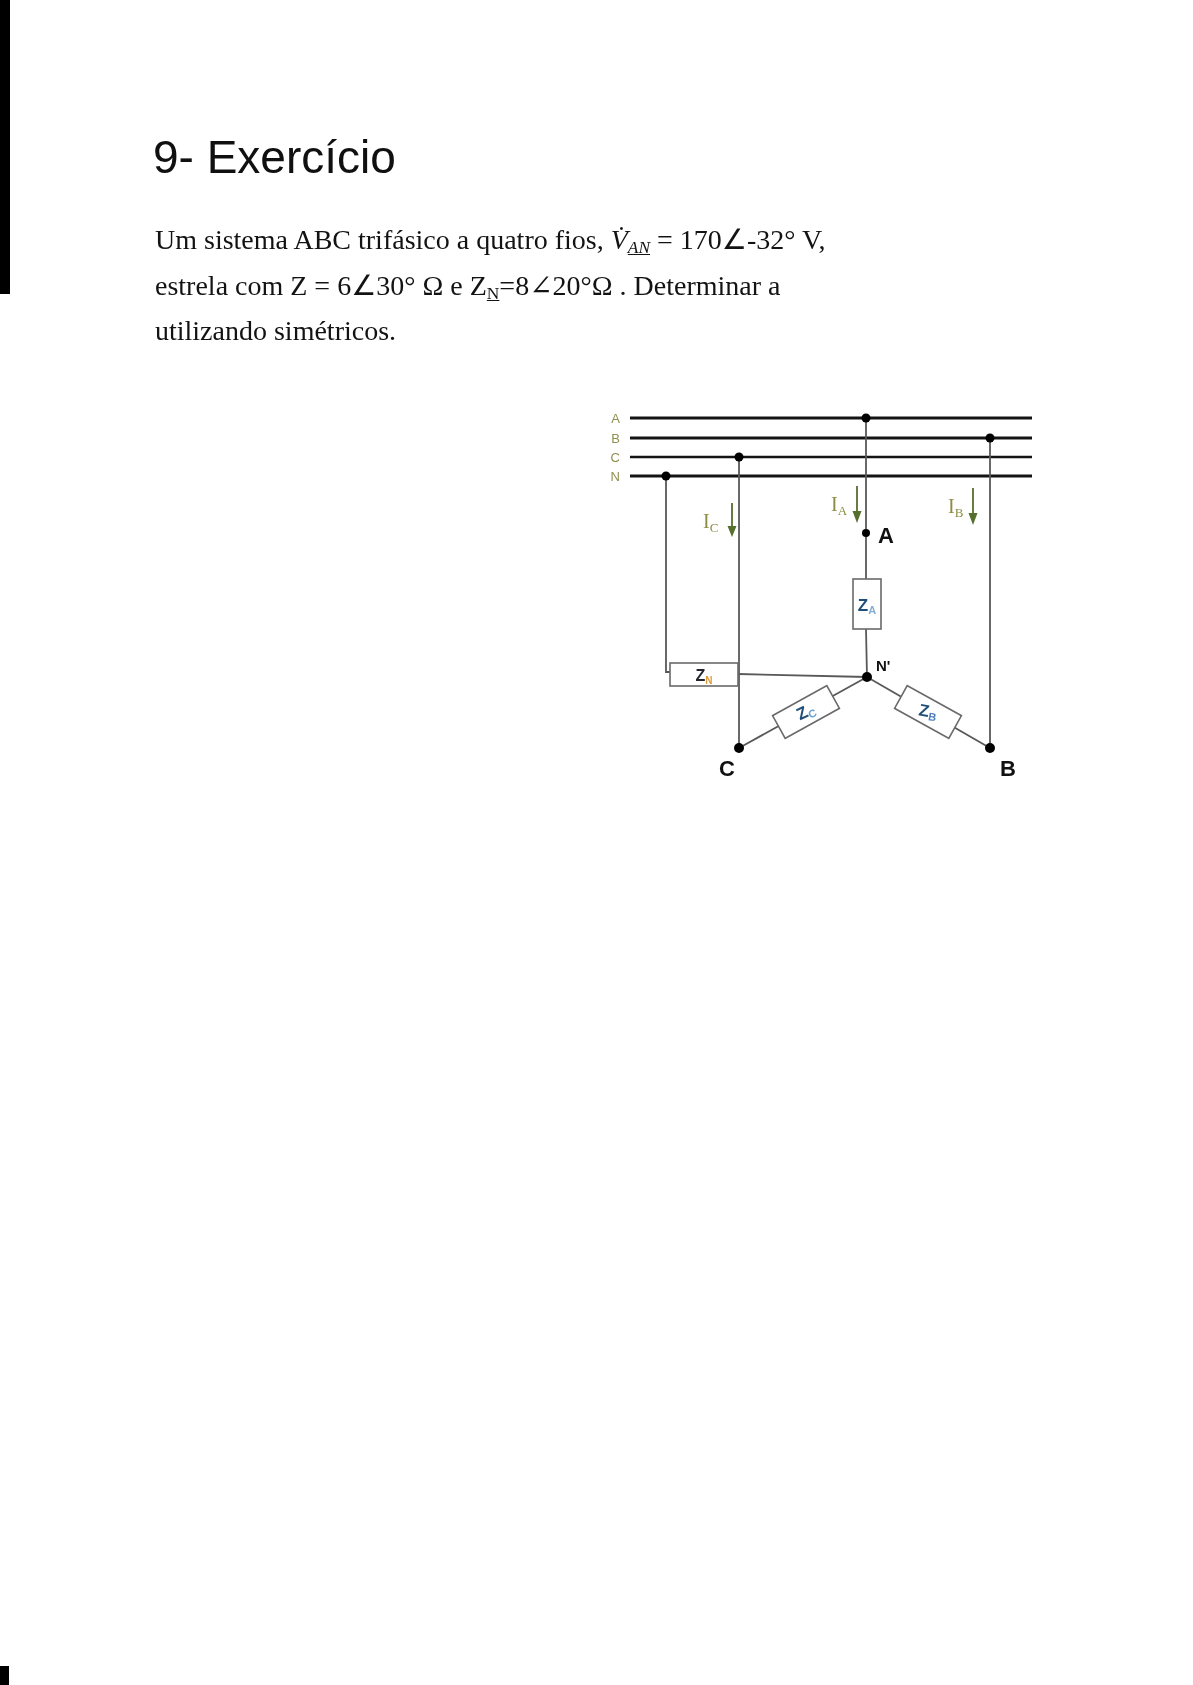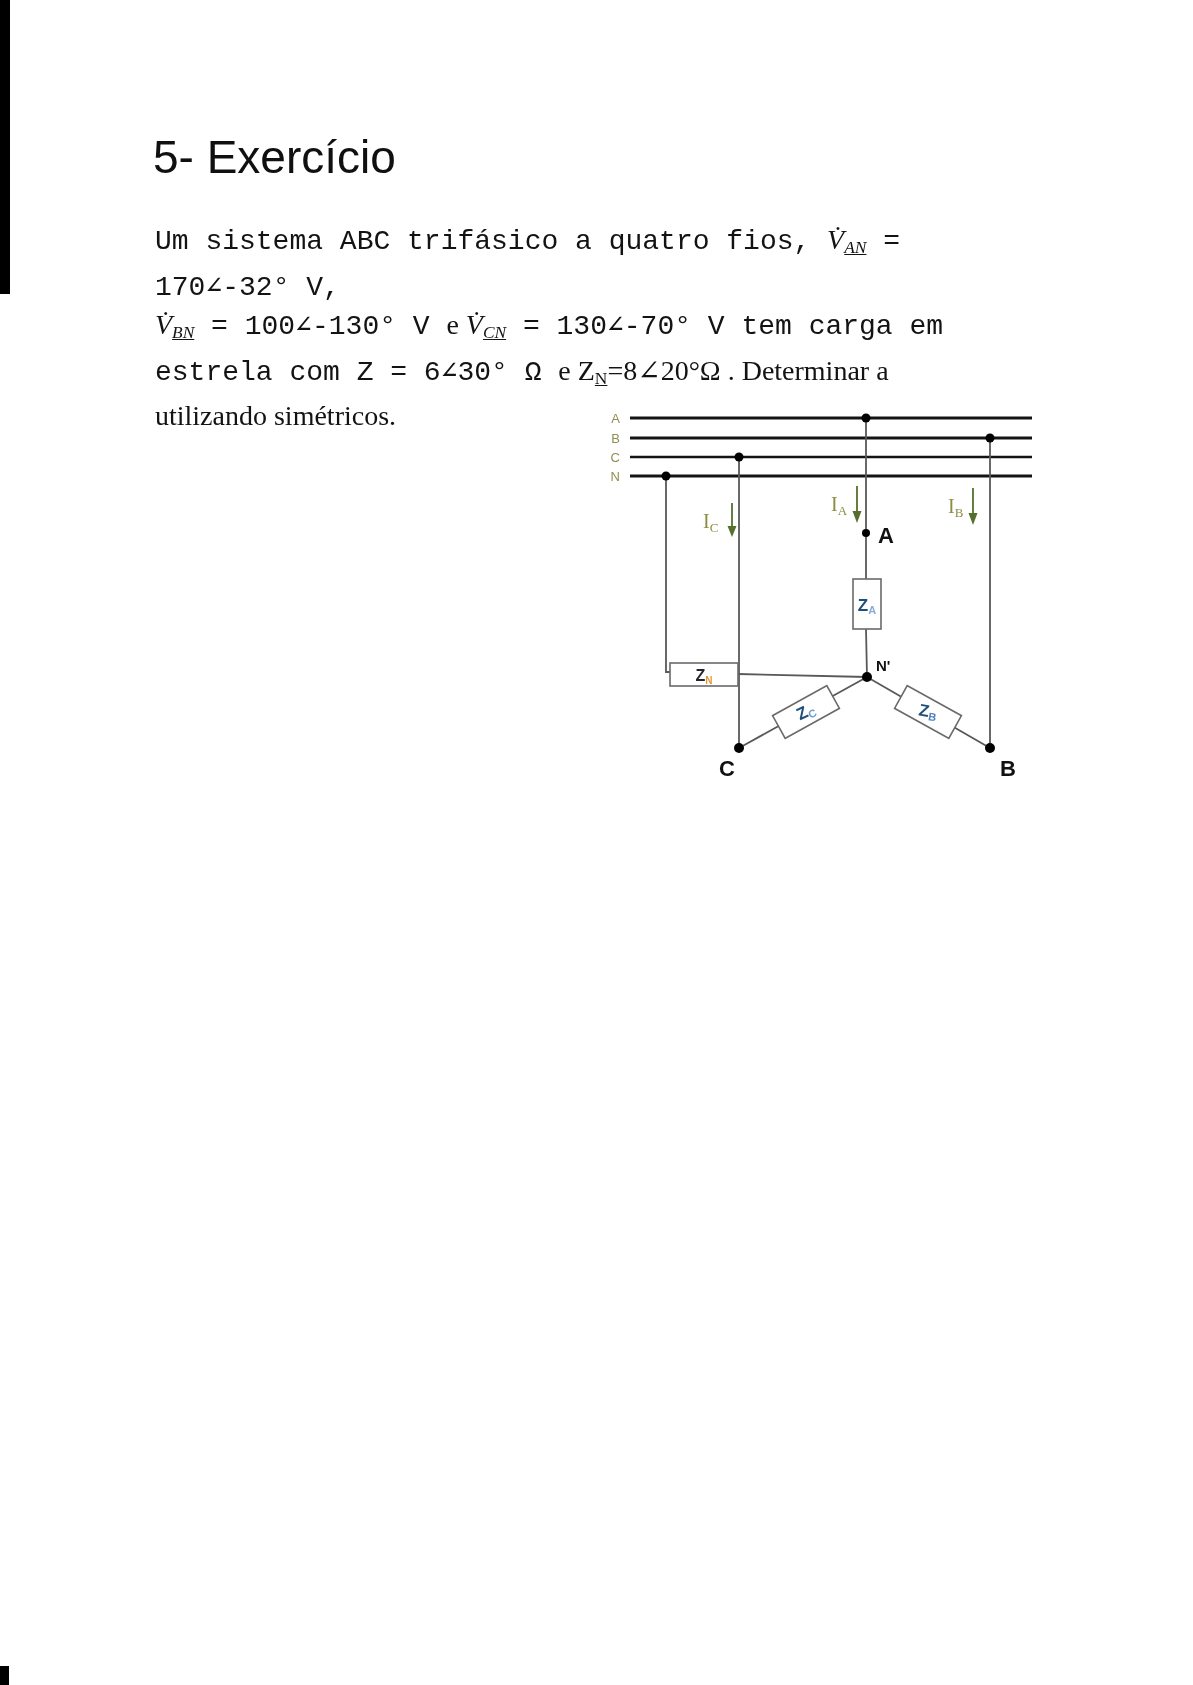--- a/index.html
+++ b/index.html
@@ -17,43 +17,40 @@
 
   .title{
     position:absolute;left:153px;top:130px;
     font-size:46px;font-weight:400;color:#101010;
     font-family:"Liberation Sans","DejaVu Sans",sans-serif;
   }
   .problem{
     position:absolute;left:155px;top:221px;width:830px;
     font-size:28px;line-height:37.5px;color:#131313;
   }
-  .t-sans{font-family:Liberation Mono, monospace;}
+  .t-sans{font-family:Liberation Serif, serif;}
   .t-serif{font-family:"Liberation Serif","DejaVu Serif",serif;}
   .t-mvar{font-family:"Liberation Serif","DejaVu Serif",serif;font-style:italic;}
   .sub{font-size:0.62em;vertical-align:-0.24em;text-decoration:underline;}
 
   .circuit{position:absolute;left:600px;top:400px;width:445px;height:390px;}
 </style>
 </head>
 <body>
 
 <div class="page">
 
   <div class="artifact artifact-top"></div>
   <div class="artifact artifact-bottom"></div>
 
-  <div class="title">5- Exercício</div>
+  <div class="title">9- Exercício</div>
 
   <div class="problem">
     <div>
       <span class="t-sans">Um sistema ABC trifásico a quatro fios, </span><span class="t-mvar">V̇</span><span class="t-mvar sub">AN</span><span class="t-sans"> = 170∠-32° V,</span>
-    </div>
-    <div>
-      <span class="t-mvar">V̇</span><span class="t-mvar sub">BN</span><span class="t-sans"> = 100∠-130° V </span><span class="t-serif">e </span><span class="t-mvar">V̇</span><span class="t-mvar sub">CN</span><span class="t-sans"> = 130∠-70° V tem carga em</span>
     </div>
     <div>
       <span class="t-sans">estrela com Z = 6∠30° Ω </span><span class="t-serif">e Z</span><span class="t-serif sub">N</span><span class="t-serif">=8∠20°Ω . Determinar a</span>
     </div>
     <div class="t-serif">utilizando simétricos.</div>
   </div>
 
   <svg class="circuit" viewBox="600 400 445 390" xmlns="http://www.w3.org/2000/svg">
 
     <text x="620" y="423" text-anchor="end" font-size="13" fill="#8f8f4f">A</text>

